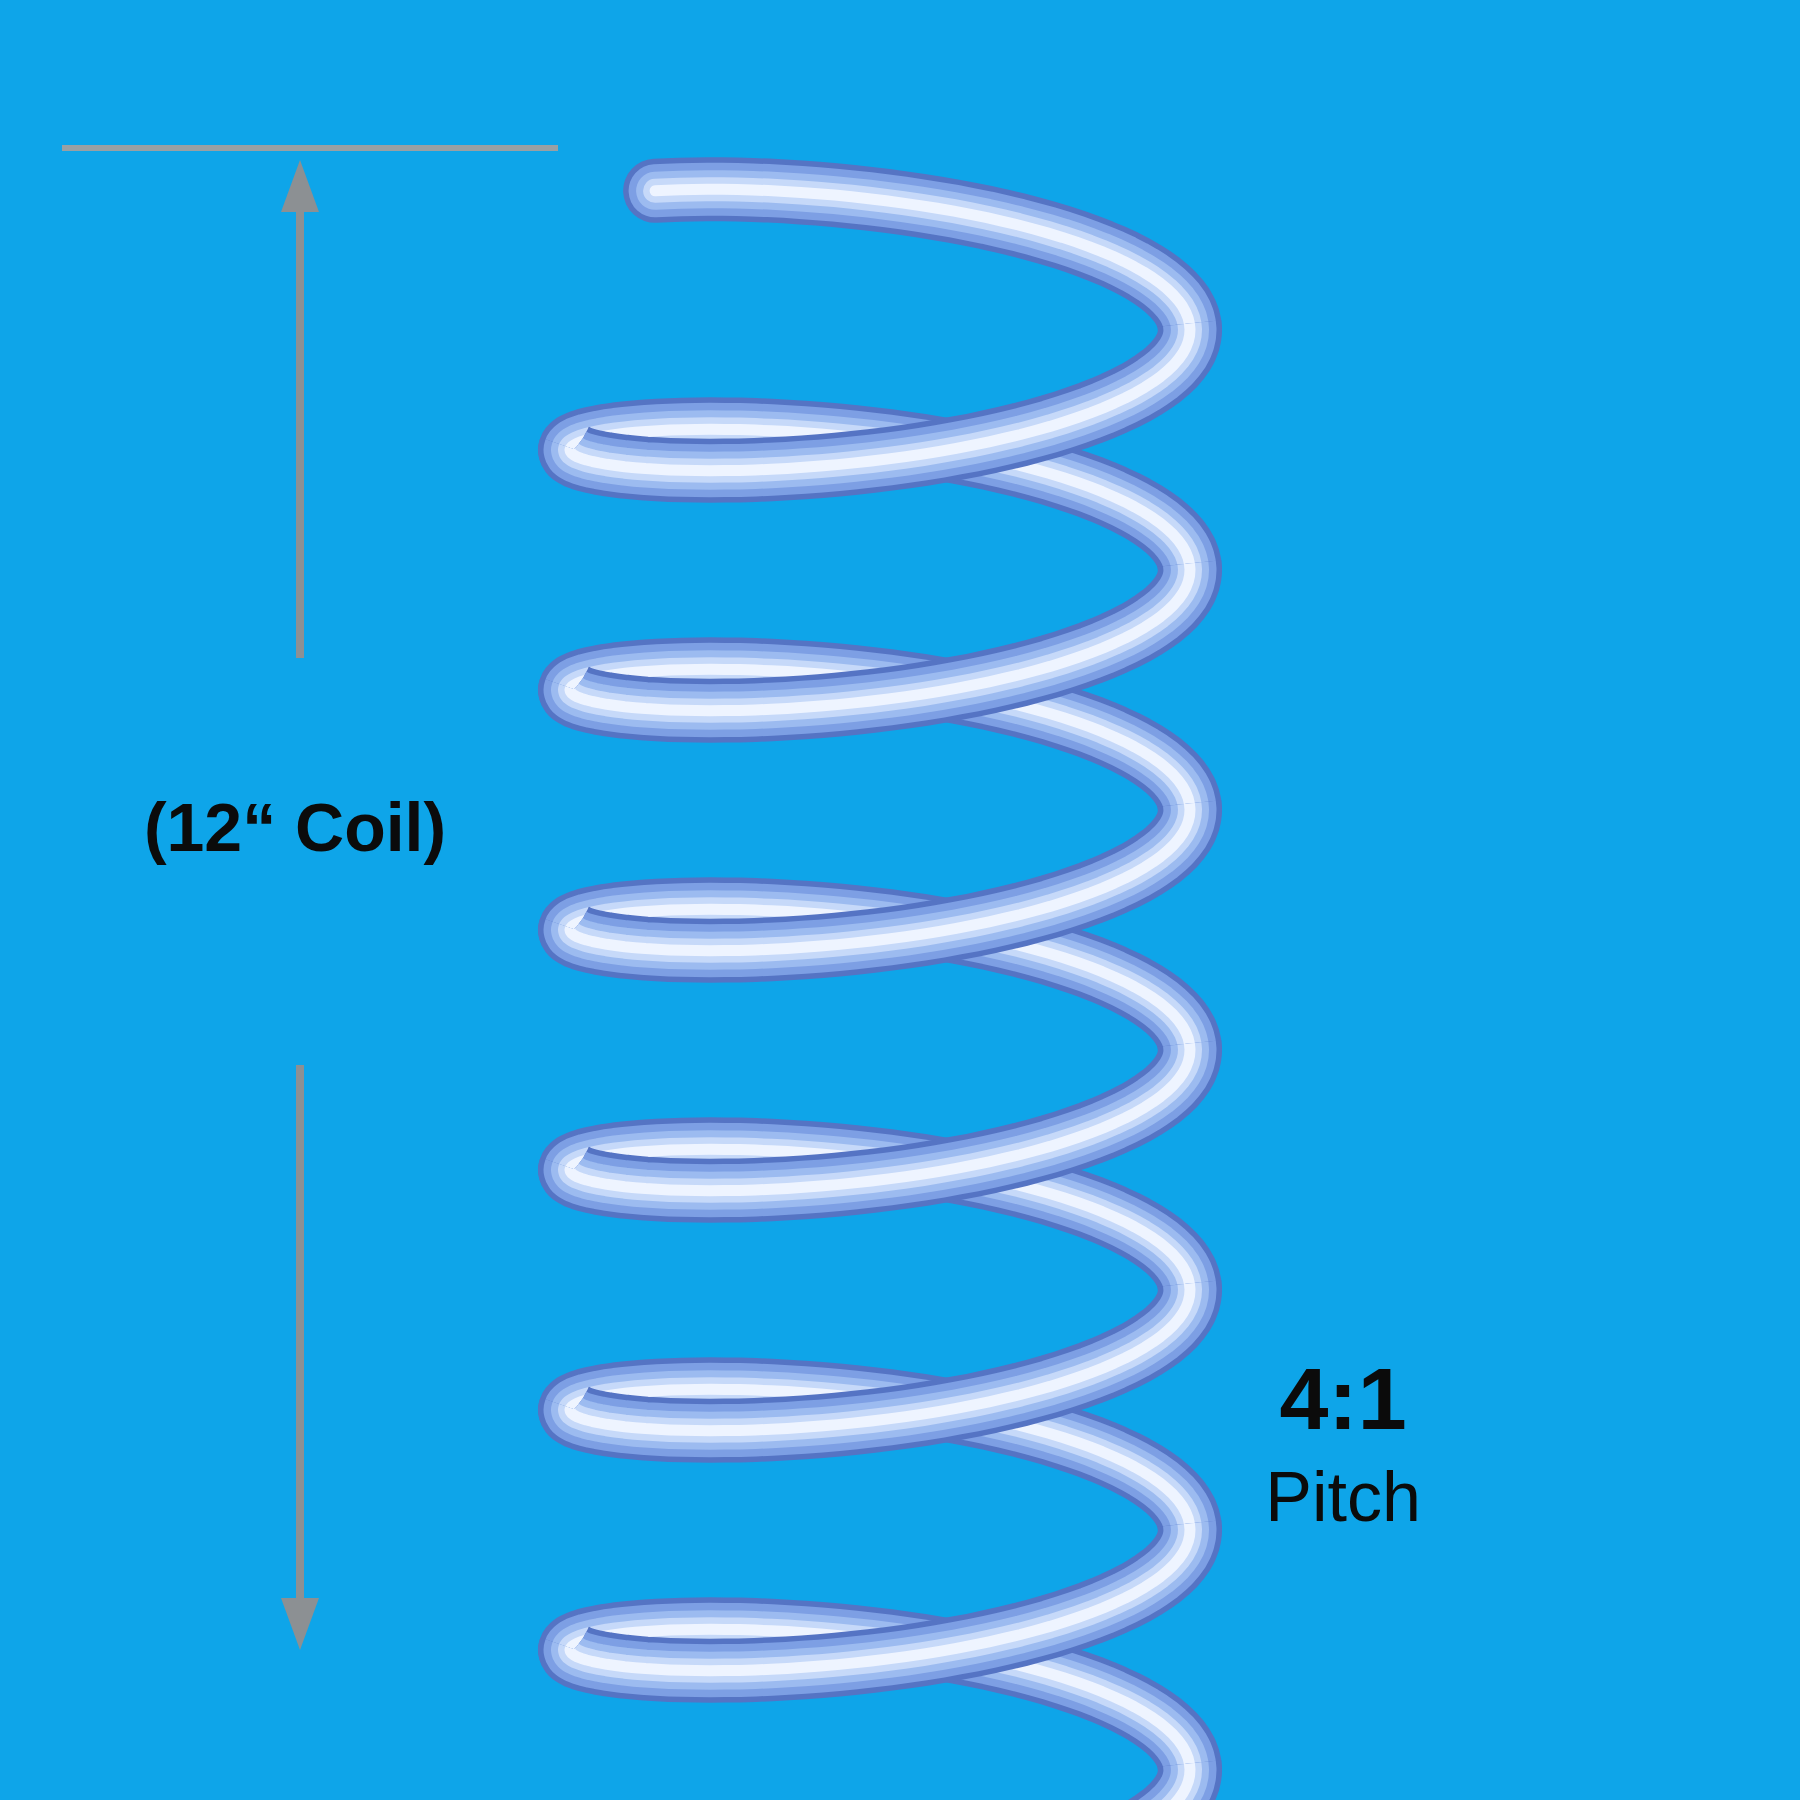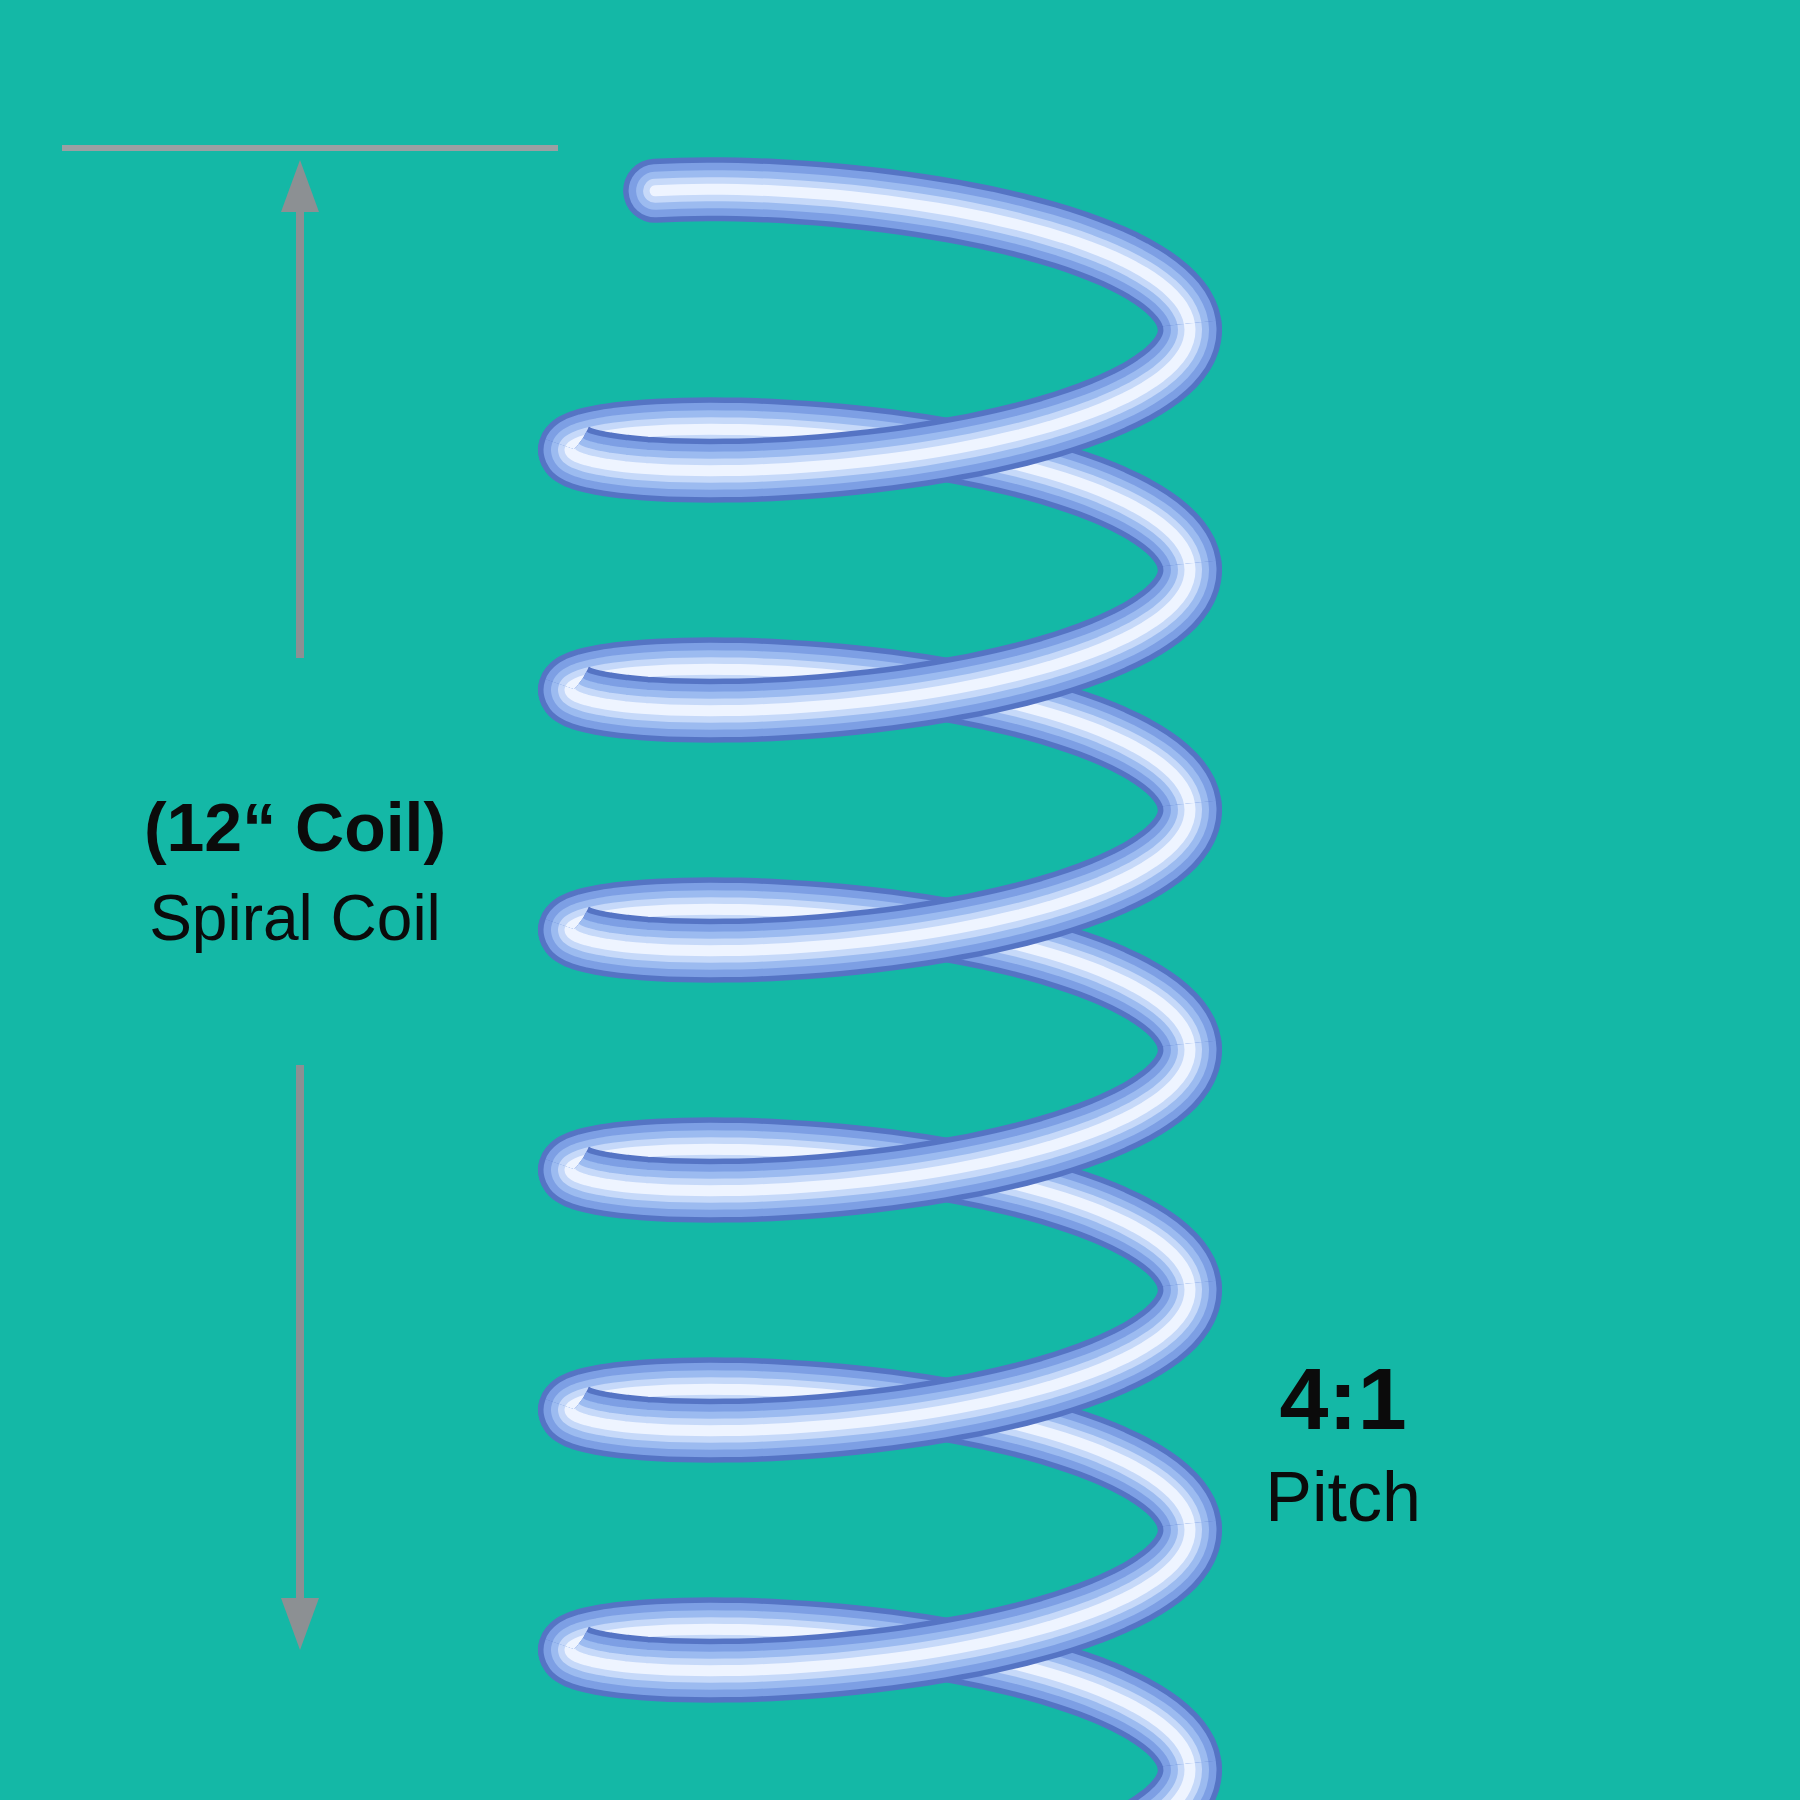--- a/index.html
+++ b/index.html
@@ -1,19 +1,19 @@
 <!DOCTYPE html>
 <html><head>
 <meta charset="utf-8">
 <style>
   html,body{margin:0;padding:0;background:#ffffff;}
   .canvas{
     position:relative;
     width:1800px;height:1800px;
-    background:#14b8a6;
+    background:#0ea5e9;
     font-family:"Liberation Sans",sans-serif;
     overflow:hidden;
   }
   .canvas svg{position:absolute;left:0;top:0;}
   .label{position:absolute;text-align:center;color:#0b0b0b;line-height:1.15;}
   .coil-label{left:55px;top:788px;width:480px;}
   .coil-label .line1{font-weight:bold;font-size:68px;}
   .coil-label .line2{font-size:64px;margin-top:16px;}
   .pitch-label{left:1193px;top:1348px;width:300px;}
   .pitch-label .line1{font-weight:bold;font-size:88px;}
@@ -142,21 +142,20 @@
           <path d="M1189.4 1763.5L1190.0 1769.5L1189.6 1775.5L1188.3 1781.4L1186.0 1787.4L1182.8 1793.3L1178.6 1799.2L1173.6 1805.0L1167.6 1810.7L1160.8 1816.4L1153.1 1821.9L1144.6 1827.4L1135.3 1832.8L1125.2 1838.0L1114.3 1843.1L1102.7 1848.1L1090.5 1852.9L1077.6 1857.5L1064.1 1862.0L1050.0 1866.4L1035.4 1870.5L1020.4 1874.5L1004.9 1878.2L989.0 1881.8L972.8 1885.2L956.3 1888.3L939.6 1891.3L922.7 1894.1L905.7 1896.6L888.6 1898.9L871.4 1901.0L854.3 1902.9L837.3 1904.6L820.4 1906.1L803.7 1907.3L787.2 1908.4L771.0 1909.3L755.1 1909.9L739.6 1910.4L724.6 1910.6L710.0 1910.7L695.9 1910.6L682.4 1910.3L669.5 1909.9L657.3 1909.3L645.7 1908.6L634.8 1907.7L624.7 1906.7L615.4 1905.5L606.9 1904.3L599.2 1902.9L592.4 1901.5L586.4 1900.0L581.4 1898.4L577.2 1896.8L574.0 1895.1L571.7 1893.4L570.4 1891.6L570.0 1889.8L570.6 1888.1" fill="none" stroke="#7d9fe4" stroke-width="53" stroke-linecap="butt" stroke-linejoin="round"></path>
           <path d="M1189.4 1763.5L1190.0 1769.5L1189.6 1775.5L1188.3 1781.4L1186.0 1787.4L1182.8 1793.3L1178.6 1799.2L1173.6 1805.0L1167.6 1810.7L1160.8 1816.4L1153.1 1821.9L1144.6 1827.4L1135.3 1832.8L1125.2 1838.0L1114.3 1843.1L1102.7 1848.1L1090.5 1852.9L1077.6 1857.5L1064.1 1862.0L1050.0 1866.4L1035.4 1870.5L1020.4 1874.5L1004.9 1878.2L989.0 1881.8L972.8 1885.2L956.3 1888.3L939.6 1891.3L922.7 1894.1L905.7 1896.6L888.6 1898.9L871.4 1901.0L854.3 1902.9L837.3 1904.6L820.4 1906.1L803.7 1907.3L787.2 1908.4L771.0 1909.3L755.1 1909.9L739.6 1910.4L724.6 1910.6L710.0 1910.7L695.9 1910.6L682.4 1910.3L669.5 1909.9L657.3 1909.3L645.7 1908.6L634.8 1907.7L624.7 1906.7L615.4 1905.5L606.9 1904.3L599.2 1902.9L592.4 1901.5L586.4 1900.0L581.4 1898.4L577.2 1896.8L574.0 1895.1L571.7 1893.4L570.4 1891.6L570.0 1889.8L570.6 1888.1" fill="none" stroke="#9cbbf0" stroke-width="38" stroke-linecap="butt" stroke-linejoin="round"></path>
           <path d="M1189.4 1763.5L1190.0 1769.5L1189.6 1775.5L1188.3 1781.4L1186.0 1787.4L1182.8 1793.3L1178.6 1799.2L1173.6 1805.0L1167.6 1810.7L1160.8 1816.4L1153.1 1821.9L1144.6 1827.4L1135.3 1832.8L1125.2 1838.0L1114.3 1843.1L1102.7 1848.1L1090.5 1852.9L1077.6 1857.5L1064.1 1862.0L1050.0 1866.4L1035.4 1870.5L1020.4 1874.5L1004.9 1878.2L989.0 1881.8L972.8 1885.2L956.3 1888.3L939.6 1891.3L922.7 1894.1L905.7 1896.6L888.6 1898.9L871.4 1901.0L854.3 1902.9L837.3 1904.6L820.4 1906.1L803.7 1907.3L787.2 1908.4L771.0 1909.3L755.1 1909.9L739.6 1910.4L724.6 1910.6L710.0 1910.7L695.9 1910.6L682.4 1910.3L669.5 1909.9L657.3 1909.3L645.7 1908.6L634.8 1907.7L624.7 1906.7L615.4 1905.5L606.9 1904.3L599.2 1902.9L592.4 1901.5L586.4 1900.0L581.4 1898.4L577.2 1896.8L574.0 1895.1L571.7 1893.4L570.4 1891.6L570.0 1889.8L570.6 1888.1" fill="none" stroke="#c6d9f9" stroke-width="24" stroke-linecap="butt" stroke-linejoin="round"></path>
           <path d="M1189.4 1763.5L1190.0 1769.5L1189.6 1775.5L1188.3 1781.4L1186.0 1787.4L1182.8 1793.3L1178.6 1799.2L1173.6 1805.0L1167.6 1810.7L1160.8 1816.4L1153.1 1821.9L1144.6 1827.4L1135.3 1832.8L1125.2 1838.0L1114.3 1843.1L1102.7 1848.1L1090.5 1852.9L1077.6 1857.5L1064.1 1862.0L1050.0 1866.4L1035.4 1870.5L1020.4 1874.5L1004.9 1878.2L989.0 1881.8L972.8 1885.2L956.3 1888.3L939.6 1891.3L922.7 1894.1L905.7 1896.6L888.6 1898.9L871.4 1901.0L854.3 1902.9L837.3 1904.6L820.4 1906.1L803.7 1907.3L787.2 1908.4L771.0 1909.3L755.1 1909.9L739.6 1910.4L724.6 1910.6L710.0 1910.7L695.9 1910.6L682.4 1910.3L669.5 1909.9L657.3 1909.3L645.7 1908.6L634.8 1907.7L624.7 1906.7L615.4 1905.5L606.9 1904.3L599.2 1902.9L592.4 1901.5L586.4 1900.0L581.4 1898.4L577.2 1896.8L574.0 1895.1L571.7 1893.4L570.4 1891.6L570.0 1889.8L570.6 1888.1" fill="none" stroke="#eef4ff" stroke-width="11" stroke-linecap="butt" stroke-linejoin="round"></path>
         </g>
       </g>
   </svg>
 
   <div class="label coil-label">
     <div class="line1">(12“ Coil)</div>
-    <div class="line2">Spiral Coil</div>
   </div>
 
   <div class="label pitch-label">
     <div class="line1">4:1</div>
     <div class="line2">Pitch</div>
   </div>
 
 </div>
 
 </body></html>

